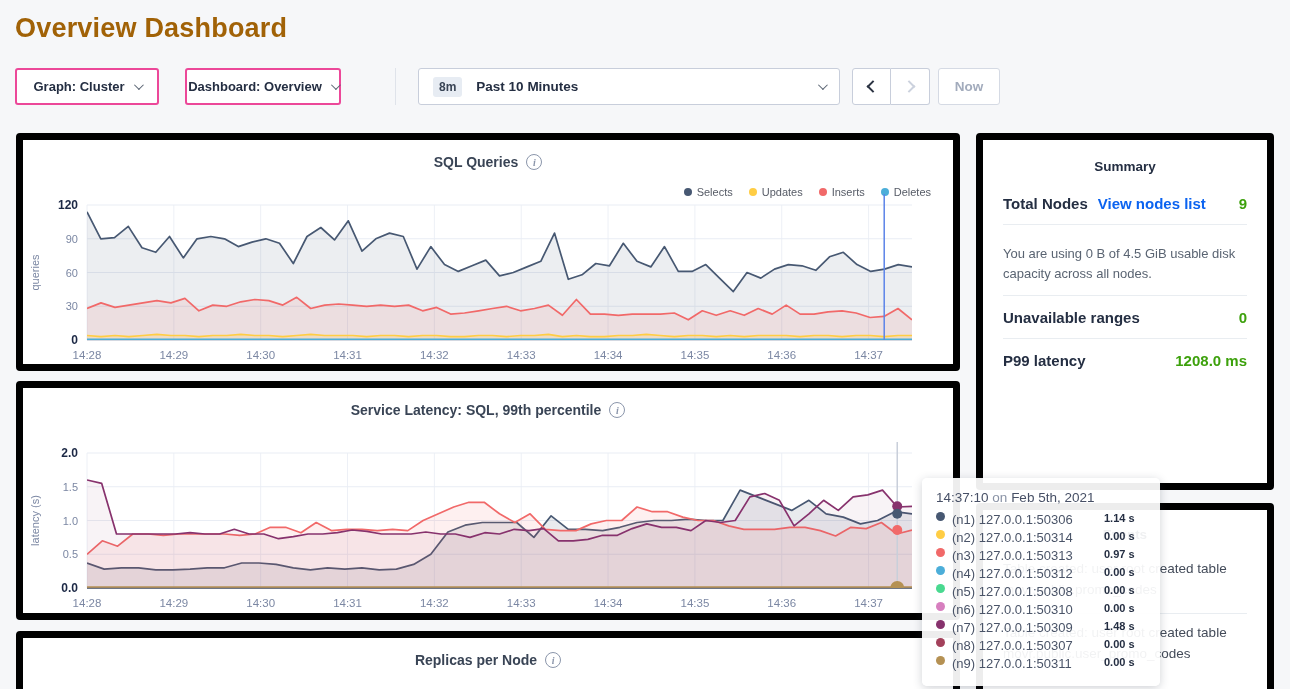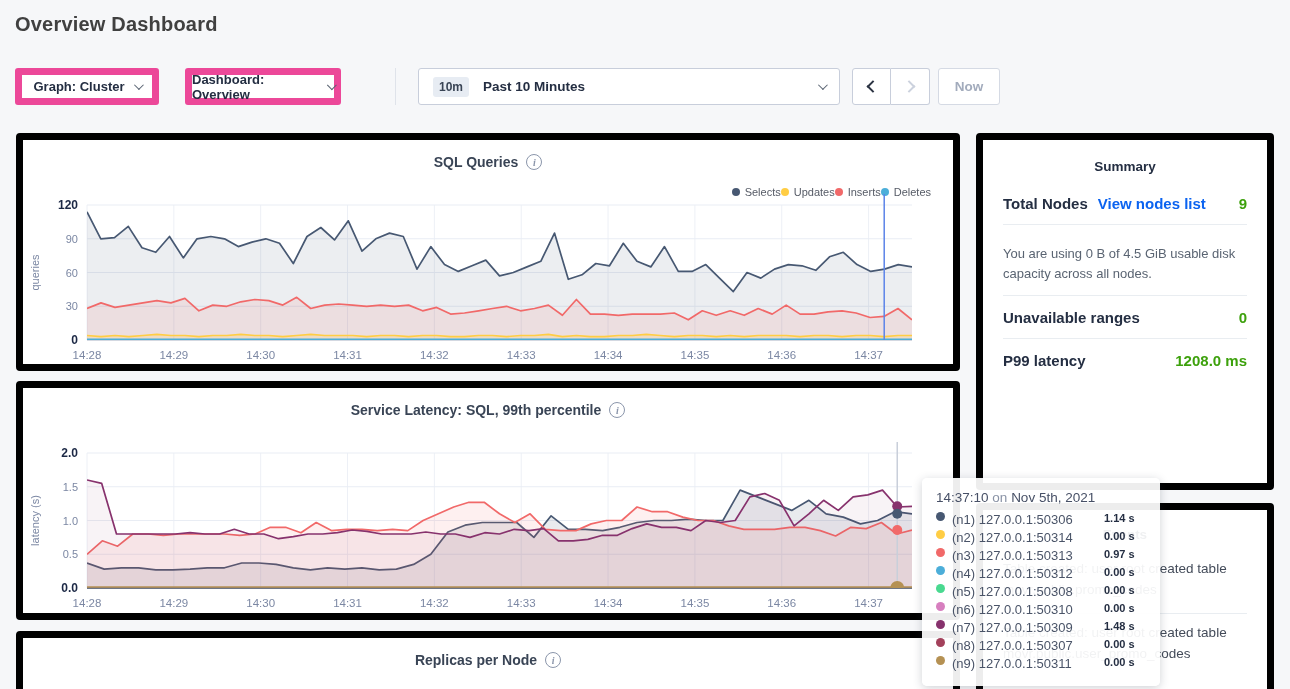--- a/index.html
+++ b/index.html
@@ -3,26 +3,26 @@
 <meta charset="utf-8">
 <style>
   * { margin:0; padding:0; box-sizing:border-box; }
   html,body { width:1290px; height:689px; overflow:hidden; }
   body {
     position:relative;
     background:#f6f7f9;
     font-family:"Liberation Sans","DejaVu Sans",sans-serif;
     color:#242e42;
   }
-  .page-title { position:absolute; left:15px; top:13px; font-size:20px; font-weight:600; color:#404040; letter-spacing:.2px; }
+  .page-title { position:absolute; left:15px; top:13px; font-size:27px; font-weight:600; color:#a16207; letter-spacing:.2px; }
 
   
   .controls { position:absolute; left:0; top:68px; width:1290px; height:38px; }
   .dd-btn {
-    position:absolute; height:37px; background:#fff; border:7px solid #ec4899; border-radius:3px;
+    position:absolute; height:37px; background:#fff; border:2px solid #ec4899; border-radius:3px;
     display:flex; align-items:center; justify-content:center; gap:9px;
     font-size:13px; font-weight:600; color:#242e42; cursor:pointer;
   }
   .dd-graph { left:15px; width:144px; }
   .dd-dash  { left:185px; width:156px; }
   .caret { width:7px; height:7px; border-right:1.6px solid #5a6472; border-bottom:1.6px solid #5a6472; transform:rotate(45deg) translateY(-2px); }
   .ctrl-divider { position:absolute; left:395px; top:0; width:1px; height:37px; background:#dfe3ea; }
   .time-picker {
     position:absolute; left:418px; top:0; width:422px; height:37px; background:#fff;
     border:1px solid #c8cedb; border-radius:3px; display:flex; align-items:center; padding:0 14px; cursor:pointer;
@@ -50,21 +50,21 @@
   .summary-panel  { left:976px; top:133px; width:298px; height:357px; }
   .events-panel   { left:976px; top:503px; width:298px; height:230px; }
 
   .chart-title-row { display:flex; align-items:center; justify-content:center; gap:8px; margin-top:14px; }
   .chart-title { font-size:14px; font-weight:700; color:#394455; }
   .info-icon {
     width:16px; height:16px; border:1.3px solid #8b96ab; border-radius:50%; color:#8b96ab;
     font-size:10px; font-weight:600; font-family:"Liberation Serif",serif; font-style:italic;
     display:inline-flex; align-items:center; justify-content:center; cursor:pointer;
   }
-  .legend { position:absolute; top:46px; right:22px; display:flex; }
+  .legend { position:absolute; top:46px; right:22px; display:flex; gap:16px; }
   .legend-item { display:flex; align-items:center; gap:5px; font-size:11px; color:#565b66; cursor:pointer; }
   .legend-dot { width:8px; height:8px; border-radius:50%; }
   .chart-mount { position:absolute; left:0; top:52px; width:944px; height:172px; }
   .chart-mount svg { display:block; font-family:"Liberation Sans","DejaVu Sans",sans-serif; }
 
   
   .summary-title { text-align:center; font-size:13.5px; font-weight:700; color:#242e42; padding:19px 0 8px; }
   .summary-body { padding:0 20px; }
   .srow { padding:13px 0 12px; border-top:1px solid #e9edf1; }
   .srow:first-child { border-top:none; }
@@ -102,21 +102,21 @@
   <div class="dd-btn dd-graph">
     <span>Graph: Cluster</span>
     <span class="caret"></span>
   </div>
   <div class="dd-btn dd-dash">
     <span>Dashboard: Overview</span>
     <span class="caret"></span>
   </div>
   <div class="ctrl-divider"></div>
   <div class="time-picker">
-    <span class="time-badge">10m</span>
+    <span class="time-badge">8m</span>
     <span class="time-label">Past 10 Minutes</span>
     <span class="caret tp-caret"></span>
   </div>
   <div class="nav-group">
     <div class="nav-btn prev">
         <span class="arr arr-left"></span>
       </div>
     <div class="nav-btn next">
         <span class="arr arr-right"></span>
       </div>
@@ -299,21 +299,21 @@
     <div class="event-entry">Table created: user root created table movr.public.promo_codes</div>
     <div class="event-divider"></div>
     <div class="event-entry">Table created: user root created table movr.public.user_promo_codes</div>
   </div>
 </div>
 
 <div class="tooltip">
   <div class="tt-header">
     <span>14:37:10</span>
     <span class="tt-on"> <span>on</span> </span>
-    <span>Nov 5th, 2021</span>
+    <span>Feb 5th, 2021</span>
   </div>
   <div id="tt-rows">
       <div class="tt-row">
         <span class="tt-dot" style="background: rgb(71, 88, 114);"></span>
         <span class="tt-label">(n1) 127.0.0.1:50306</span>
         <span class="tt-value">1.14 s</span>
       </div>
       <div class="tt-row">
         <span class="tt-dot" style="background: rgb(255, 205, 68);"></span>
         <span class="tt-label">(n2) 127.0.0.1:50314</span>

